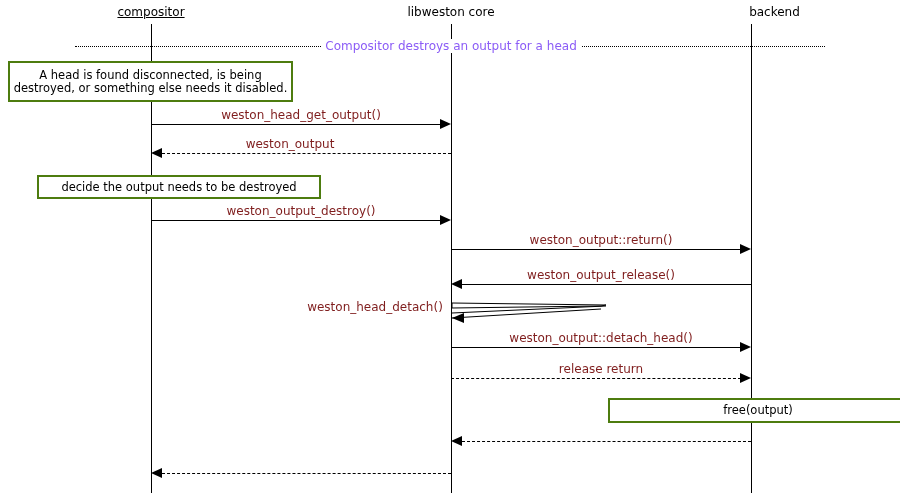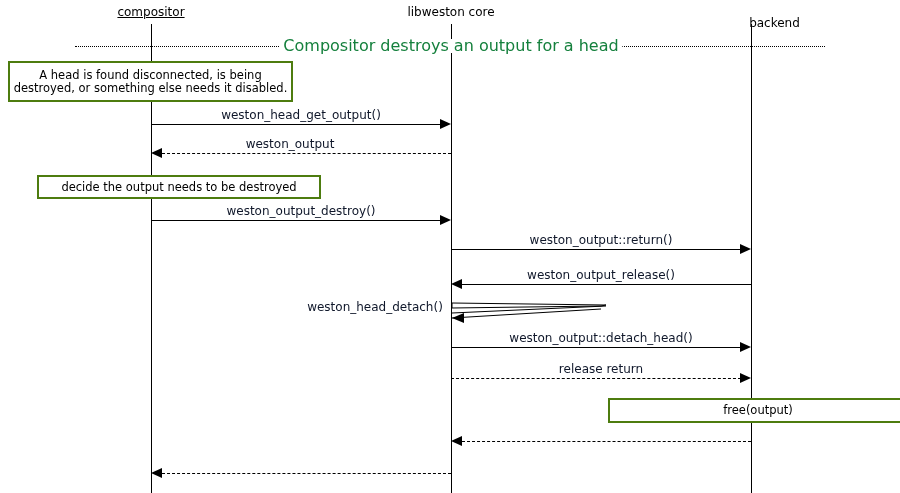--- a/index.html
+++ b/index.html
@@ -34,22 +34,22 @@
   .divider-line {
     position: absolute;
     height: 0;
     border-top: 1px dotted #000000;
   }
   .divider-label {
     position: absolute;
     transform: translateX(-50%);
     background: #ffffff;
     padding: 0 4px;
-    font-size: 16px;
-    color: #15803d;
+    font-size: 12px;
+    color: #8b5cf6;
     white-space: nowrap;
     line-height: 14px;
   }
   
   .note-box {
     position: absolute;
     box-sizing: border-box;
     border: 2px solid #4d7c0f;
     background: #ffffff;
     font-size: 11.5px;
@@ -65,21 +65,21 @@
   .msg-line {
     position: absolute;
     height: 0;
   }
   .msg-line.solid { border-top: 1px solid #000000; }
   .msg-line.dashed { border-top: 1px dashed #000000; }
   .msg-label {
     position: absolute;
     transform: translateX(-50%);
     font-size: 12px;
-    color: #0f172a;
+    color: #7f1d1d;
     white-space: nowrap;
     line-height: 14px;
     background: #ffffff;
     padding: 0 3px;
   }
   .arrow-head {
     position: absolute;
     width: 0;
     height: 0;
     border-top: 5px solid transparent;
@@ -93,21 +93,21 @@
   }
   .selfcall svg { display: block; }
 </style>
 </head>
 <body>
 
 <div id="canvas">
 
   <div class="participant-label" style="left:151px; top:5px;text-decoration:underline;">compositor</div>
   <div class="participant-label" style="left:451px; top:5px;">libweston core</div>
-  <div class="participant-label" style="left:751px; top:16px;padding-left:47px;">backend</div>
+  <div class="participant-label" style="left:751px; top:5px;padding-left:47px;">backend</div>
 
   <div class="lifeline" style="left:151px; top:24px; height:469px;"></div>
   <div class="lifeline" style="left:451px; top:24px; height:469px;"></div>
   <div class="lifeline" style="left:751px; top:24px; height:469px;"></div>
 
   <div class="divider-line" style="left:75px; top:46px; width:750px;"></div>
   <div class="divider-label" style="left:451px; top:39px;">Compositor destroys an output for a head</div>
 
   <div class="note-box" style="left:8px; top:61px; width:285px; height:41px;">A head is found disconnected, is being destroyed, or something else needs it disabled.</div>
 

